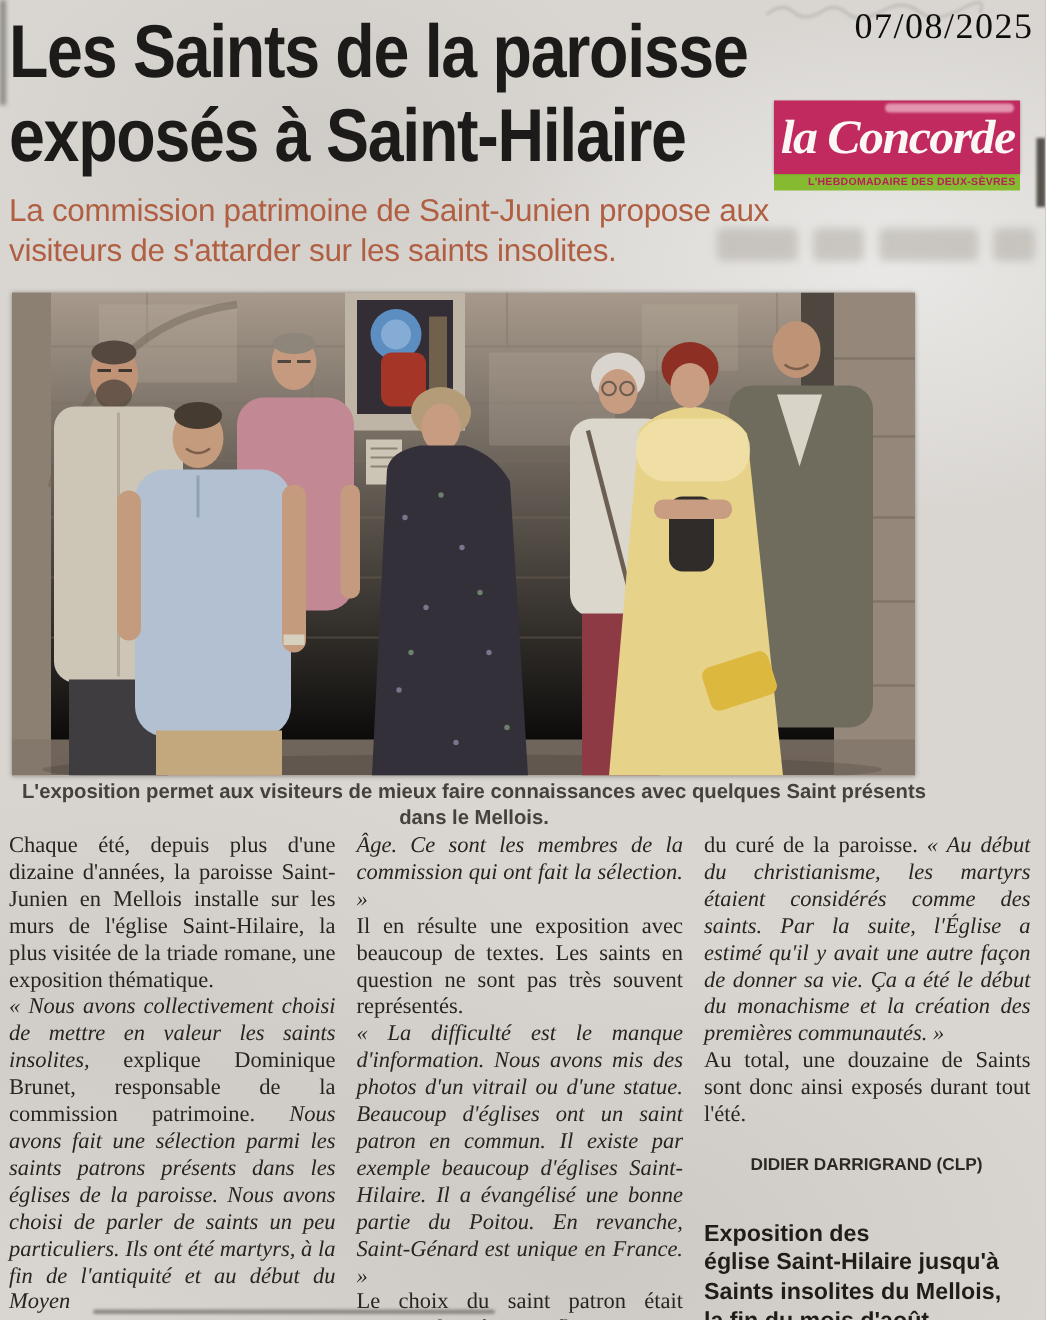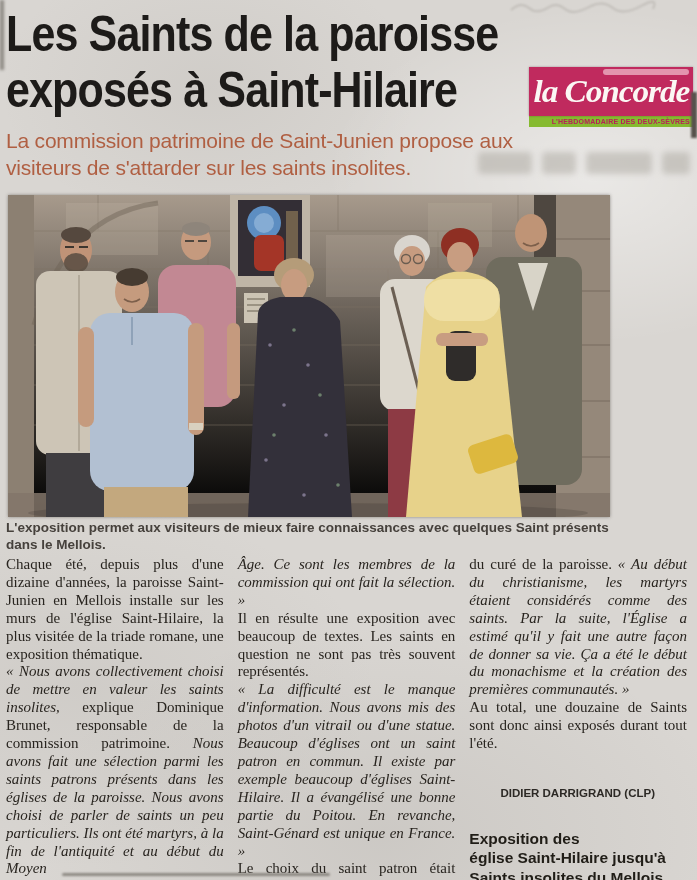--- a/index.html
+++ b/index.html
@@ -14,46 +14,46 @@
       #d9d6d2;
   }
   
   .headline{position:absolute;left:6px;top:6px;width:640px;color:#1d1b19;
     font-weight:700;font-size:50px;line-height:56px;letter-spacing:-1px;
     transform:scaleX(.86);transform-origin:0 0;}
   
   .date-stamp{position:absolute;top:5px;right:8px;font-family:"Liberation Serif",serif;
     font-size:24px;color:#0e0d0c;letter-spacing:1px;}
   
-  .masthead{position:absolute;top:67px;right:4px;width:164px;padding-left:32px;}
+  .masthead{position:absolute;top:67px;right:17px;width:164px;padding-left:32px;}
   .masthead-main{background:#c02a5e;height:49px;overflow:hidden;position:relative;
     box-shadow:0 0 2px rgba(80,20,40,.4);}
   .masthead-name{font-family:"Liberation Serif",serif;font-style:italic;font-weight:700;
     color:#fbf7f4;font-size:32px;line-height:49px;white-space:nowrap;margin-left:-6px;
     text-align:center;letter-spacing:-1px;transform:scaleX(1.04);transform-origin:0 0;}
   .masthead-motto{position:absolute;top:2px;right:4px;width:86px;height:6px;border-radius:3px;
     background:rgba(255,235,240,.55);filter:blur(.6px);}
   .masthead-strip{background:#86ba30;height:11px;text-align:right;overflow:hidden;}
   .masthead-tagline{font-size:7px;line-height:11px;font-weight:700;color:#b82058;
     letter-spacing:.2px;padding-right:3px;white-space:nowrap;}
   
   .standfirst{position:absolute;left:6px;top:127px;width:582px;color:#b05f42;
     font-weight:400;font-size:21px;line-height:27px;letter-spacing:-.2px;}
   
   .photo{position:absolute;left:8px;top:195px;width:602px;height:322px;box-shadow:0 0 3px rgba(60,55,50,.5);}
   
   .caption{position:absolute;left:6px;top:520px;width:620px;color:#46413c;
-    font-weight:700;font-size:13.5px;line-height:16.5px;}
+    font-weight:700;font-size:13.5px;line-height:16.5px;text-align:center;}
   
   .article{position:absolute;left:6px;top:556px;width:681px;
     display:grid;grid-template-columns:repeat(3,1fr);column-gap:14px;
     font-family:"Liberation Serif",serif;font-size:15px;line-height:17.9px;color:#28241f;}
   .article p{margin:0;text-align:justify;}
   .article .it{font-style:italic;}
-  .byline{margin-top:32px;text-align:right;padding-right:32px;
+  .byline{margin-top:16px;text-align:right;padding-right:32px;
     font-family:"Liberation Sans",sans-serif;font-weight:700;font-size:11.5px;color:#2c2925;}
   .event-notice{margin-top:26px;font-family:"Liberation Sans",sans-serif;
     font-weight:700;font-size:15.5px;line-height:19.5px;color:#201d17;text-align:left;}
   
   .ghost-line{position:absolute;filter:blur(3px);opacity:.5;display:flex;gap:10px;}
   .ghost-line i{display:block;background:#aba79f;border-radius:4px;height:22px;}
   .ghost-script{position:absolute;right:40px;top:0;width:150px;height:14px;opacity:.45;filter:blur(1.2px);}
   .edge-mark{position:absolute;right:0;top:92px;width:6px;height:46px;background:#57524c;filter:blur(1px);}
   .corner-mark{position:absolute;left:0;top:0;width:4px;height:70px;background:#8d8983;filter:blur(1.5px);}
   .bottom-mark{position:absolute;left:62px;top:873px;width:268px;height:3px;background:#7a766f;
@@ -61,20 +61,21 @@
 </style>
 </head>
 <body>
 
 <div class="page">
 
   <svg class="ghost-script" viewBox="0 0 150 14">
     <path d="M4 10 Q14 1 22 8 T42 7 Q50 2 58 9 T84 6 Q96 0 106 8 T134 6 146 9" fill="none" stroke="#a5a19b" stroke-width="2"></path>
   </svg>
 
+  <div class="date-stamp">07/08/2025</div>
 
   <div class="headline">
     <div>Les Saints de la paroisse</div>
     <div>exposés à Saint-Hilaire</div>
   </div>
 
   <div class="masthead">
     <div class="masthead-main">
       <div class="masthead-motto"></div>
       <div class="masthead-name">la Concorde</div>
@@ -215,21 +216,21 @@
         <p><span class="it">« Nous avons collectivement choisi de mettre en valeur les saints insolites, </span><span>explique Dominique Brunet, responsable de la commission patrimoine. </span><span class="it">Nous avons fait une sélection parmi les saints patrons présents dans les églises de la paroisse. Nous avons choisi de parler de saints un peu particuliers. Ils ont été martyrs, à la fin de l'antiquité et au début du Moyen</span></p>
       </div>
     <div>
         <p><span class="it">Âge. Ce sont les membres de la commission qui ont fait la sélection. »</span></p>
         <p><span>Il en résulte une exposition avec beaucoup de textes. Les saints en question ne sont pas très souvent représentés.</span></p>
         <p><span class="it">« La difficulté est le manque d'information. Nous avons mis des photos d'un vitrail ou d'une statue. Beaucoup d'églises ont un saint patron en commun. Il existe par exemple beaucoup d'églises Saint-Hilaire. Il a évangélisé une bonne partie du Poitou. En revanche, Saint-Génard est unique en France. »</span></p>
         <p><span>Le choix du saint patron était souvent donné sous influence</span></p>
       </div>
     <div>
       <div>
-          <p><span>du curé de la paroisse. </span><span class="it">« Au début du christianisme, les martyrs étaient considérés comme des saints. Par la suite, l'Église a estimé qu'il y fait une autre façon de donner sa vie. Ça a été le début du monachisme et la création des premières communautés. »</span></p>
+          <p><span>du curé de la paroisse. </span><span class="it">« Au début du christianisme, les martyrs étaient considérés comme des saints. Par la suite, l'Église a estimé qu'il y avait une autre façon de donner sa vie. Ça a été le début du monachisme et la création des premières communautés. »</span></p>
           <p><span>Au total, une douzaine de Saints sont donc ainsi exposés durant tout l'été.</span></p>
         </div>
       <div class="byline">DIDIER DARRIGRAND (CLP)</div>
       <div class="event-notice">
         <div>Exposition des</div>
         <div>église Saint-Hilaire jusqu'à</div>
         <div>Saints insolites du Mellois,</div>
         <div>la fin du mois d'août.</div>
       </div>
     </div>

